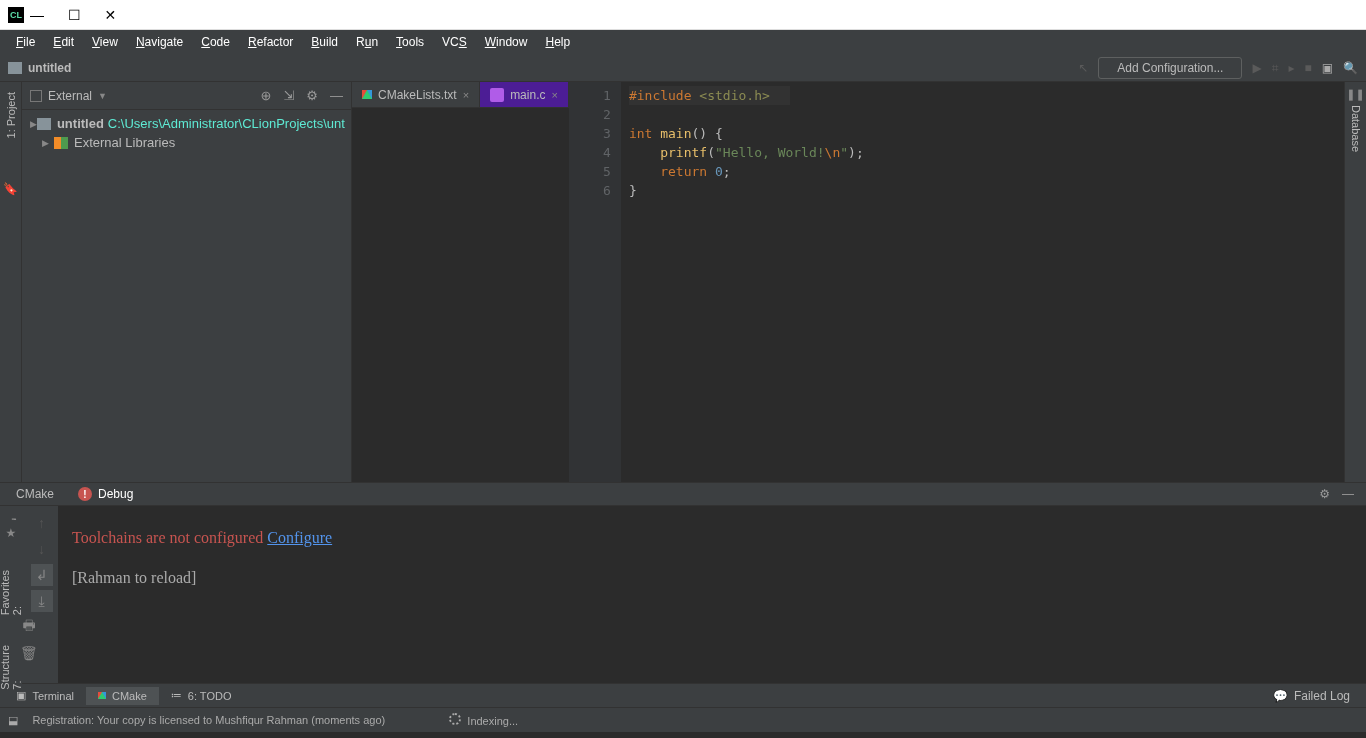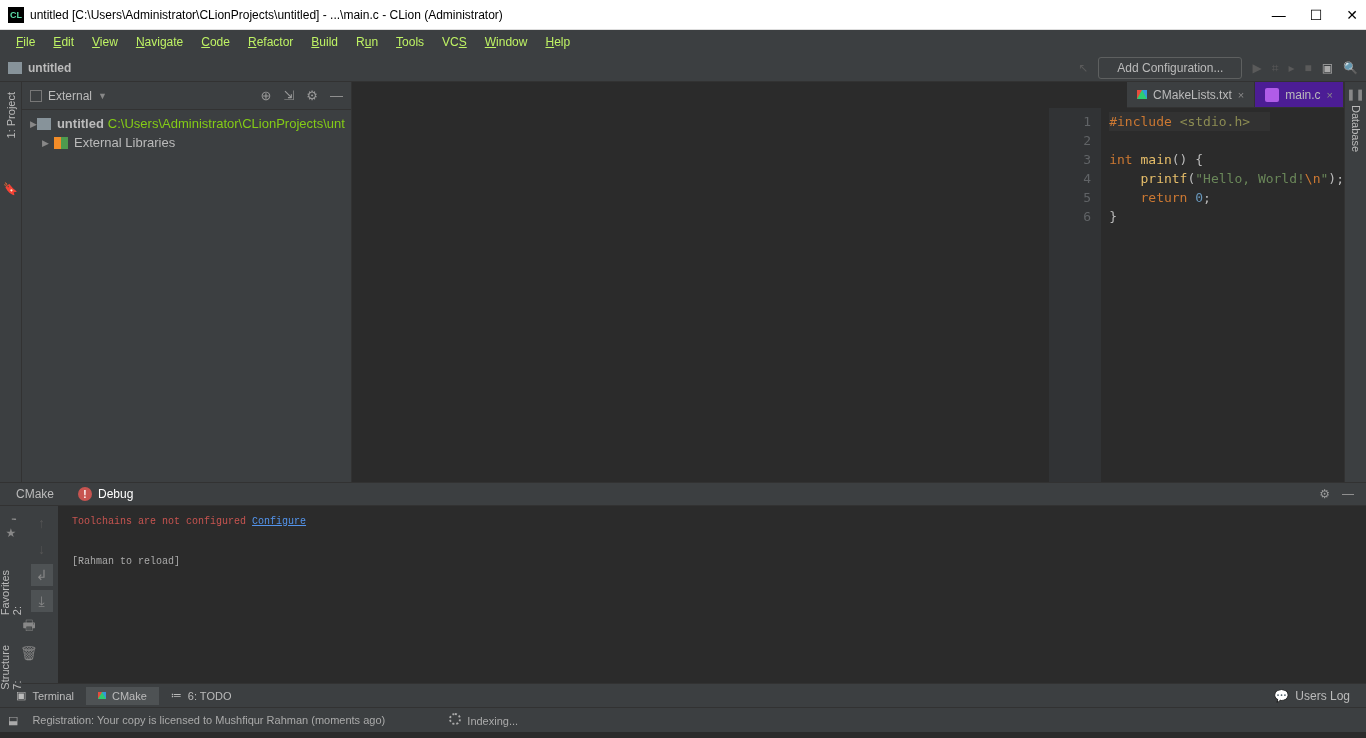--- a/index.html
+++ b/index.html
@@ -2,21 +2,21 @@
 <html><head>
 <meta charset="utf-8">
 <style>
 * { margin: 0; padding: 0; box-sizing: border-box; }
 body { font-family: "Segoe UI", Arial, sans-serif; font-size: 12px; background: #2b2b2b; color: #bbb; overflow: hidden; width: 1366px; height: 738px; }
 .titlebar { height: 30px; background: #fff; color: #000; display: flex; align-items: center; padding: 0 8px; border-bottom: 1px solid #ddd; }
 .titlebar .app-icon { width: 16px; height: 16px; background: #000; color: #5cdca8; font-size: 9px; display: flex; align-items: center; justify-content: center; margin-right: 6px; font-weight: bold; }
 .titlebar .title { flex: 1; font-size: 12px; }
 .titlebar .win-controls { display: flex; gap: 24px; font-size: 14px; }
 .titlebar .win-controls span { cursor: pointer; }
-.menubar { height: 24px; background: #3c3f41; display: flex; align-items: center; padding: 0 8px; gap: 2px; color: #bef264; }
+.menubar { height: 24px; background: #3c3f41; display: flex; align-items: center; padding: 0 8px; gap: 2px; color: #ffffff; }
 .menubar .menu-item { padding: 2px 8px; cursor: pointer; }
 .menubar .menu-item u { text-decoration: underline; }
 .navbar { height: 28px; background: #3c3f41; display: flex; align-items: center; padding: 0 8px; border-bottom: 1px solid #323232; }
 .navbar .folder-icon { width: 14px; height: 12px; background: #87939a; margin-right: 6px; }
 .navbar .crumb { color: #bbb; font-weight: bold; }
 .navbar .right { margin-left: auto; display: flex; align-items: center; gap: 10px; }
 .navbar .config-btn { border: 1px solid #5e6060; padding: 3px 18px; color: #bbb; cursor: pointer; border-radius: 3px; }
 .navbar .tool-icon { color: #5a5a5a; font-size: 12px; cursor: pointer; }
 .main { display: flex; height: 400px; }
 .left-gutter { width: 22px; background: #3c3f41; border-right: 1px solid #323232; display: flex; flex-direction: column; align-items: center; padding-top: 6px; gap: 40px; }
@@ -29,22 +29,22 @@
 .project-header .title { display: flex; align-items: center; gap: 6px; cursor: pointer; }
 .project-header .icons-right { margin-left: auto; display: flex; gap: 12px; color: #9a9a9a; }
 .project-header .icons-right span { cursor: pointer; font-size: 13px; }
 .project-tree { flex: 1; padding: 4px 0; overflow: hidden; font-size: 13px; }
 .tree-row { display: flex; align-items: center; padding: 2px 8px; cursor: pointer; white-space: nowrap; overflow: hidden; }
 .tree-row .arrow { width: 12px; font-size: 9px; color: #888; }
 .tree-row .ticon { width: 14px; height: 12px; margin-right: 6px; flex-shrink: 0; }
 .tree-row .folder { background: #87939a; }
 .tree-row .lib { background: linear-gradient(90deg,#f28c28 50%,#4e9a4e 50%); }
 .tree-row .scratch { background: #4e9a4e; border-radius: 50%; width: 12px; height: 12px; }
-.tree-row .path { color: #84cc16; margin-left: 4px; }
-.editor-area { flex: 1; background: #2b2b2b; display: flex; flex-direction: column; align-items: flex-end; }
+.tree-row .path { color: #5eead4; margin-left: 4px; }
+.editor-area { flex: 1; background: #2b2b2b; display: flex; flex-direction: row; }
 .tabs { height: 26px; background: #3c3f41; display: flex; align-items: stretch; border-bottom: 1px solid #323232; }
 .tab { display: flex; align-items: center; padding: 0 10px; gap: 6px; border-right: 1px solid #323232; cursor: pointer; font-size: 12px; }
 .tab.active { background: #4c1d95; }
 .tab .close { color: #888; font-size: 11px; }
 .tab .cmake-icon { width: 0; height: 0; border-left: 5px solid #e74c3c; border-right: 5px solid #3498db; border-bottom: 9px solid #2ecc71; }
 .tab .c-icon { width: 14px; height: 14px; background: #b05ce8; border-radius: 2px; }
 .editor-body { flex: 1; display: flex; font-family: Consolas, monospace; font-size: 13px; }
 .gutter { width: 52px; background: #313335; color: #606366; text-align: right; padding: 4px 10px 0 0; line-height: 19px; }
 .code { flex: 1; padding: 4px 0 17px 8px; line-height: 19px; white-space: pre; }
 .code .kw { color: #cc7832; }
@@ -57,41 +57,40 @@
 .tool-tabs { height: 24px; background: #3c3f41; display: flex; align-items: center; padding: 0 4px; border-top: 1px solid #323232; border-bottom: 1px solid #323232; }
 .tool-tabs .ttab { padding: 3px 12px; cursor: pointer; display: flex; align-items: center; gap: 6px; font-size: 12px; }
 .tool-tabs .ttab.active { color: #fff; }
 .tool-tabs .err-icon { width: 14px; height: 14px; border-radius: 50%; background: #c75450; color: #fff; font-size: 10px; display: flex; align-items: center; justify-content: center; font-weight: bold; }
 .tool-tabs .right { margin-left: auto; display: flex; gap: 12px; color: #9a9a9a; padding-right: 8px; }
 .tool-tabs .right span { cursor: pointer; }
 .tool-panel { height: 178px; background: #2b2b2b; display: flex; border-bottom: 1px solid #323232; }
 .tool-sidebar { width: 58px; background: #3c3f41; display: flex; flex-direction: column; padding: 6px 4px; gap: 4px; }
 .tool-sidebar .trow { display: flex; justify-content: space-around; }
 .tool-sidebar .tbtn { width: 22px; height: 22px; display: flex; align-items: center; justify-content: center; color: #888; cursor: pointer; font-size: 14px; }
-.tool-output { flex: 1; padding: 6px 14px; font-family: Liberation Mono, monospace; font-size: 10px; color: #aaa; line-height: 20px; }
+.tool-output { flex: 1; padding: 22px 14px; font-family: Liberation Serif, serif; font-size: 16px; color: #aaa; line-height: 20px; }
 .tool-output .err { color: #c75450; }
 .tool-output .link { color: #5394ec; text-decoration: underline; cursor: pointer; }
 .bottom-tabs { height: 24px; background: #3c3f41; display: flex; align-items: center; padding: 0 4px; border-bottom: 1px solid #323232; }
 .bottom-tabs .btab { padding: 3px 12px; cursor: pointer; display: flex; align-items: center; gap: 6px; font-size: 11px; }
 .bottom-tabs .btab.active { background: #4e5254; }
 .bottom-tabs .cmake-icon-s { width: 0; height: 0; border-left: 4px solid #e74c3c; border-right: 4px solid #3498db; border-bottom: 7px solid #2ecc71; }
 .bottom-tabs .right { margin-left: auto; padding: 3px 12px; cursor: pointer; display: flex; align-items: center; gap: 6px; }
 .statusbar { height: 24px; background: #3c3f41; display: flex; align-items: center; padding: 0 8px; color: #aaa; font-size: 11px; gap: 14px; }
 .statusbar .sep { width: 1px; height: 16px; background: #555; }
 .statusbar .right-group { margin-left: auto; display: flex; align-items: center; gap: 14px; }
 .statusbar .spinner { width: 12px; height: 12px; border: 2px dotted #aaa; border-radius: 50%; display: inline-block; }
 .left-favorites { position: absolute; left: 0; top: 520px; width: 22px; display: flex; flex-direction: column; align-items: center; gap: 30px; background: #3c3f41; padding: 6px 0 40px 0; height: 172px; }
 .left-favorites .vtab { writing-mode: vertical-lr; transform: rotate(180deg); font-size: 11px; color: #bbb; cursor: pointer; }
 </style>
 </head>
 <body>
 
 <div class="titlebar">
   <div class="app-icon">CL</div>
-  <div class="title">untitled [C:\Users\Administrator\CLionProjects\untitled] - ...\main.c - CLion (Administrator)</div>
   <div class="win-controls">
     <span>—</span>
     <span>☐</span>
     <span>✕</span>
   </div>
 </div>
 
 <div class="menubar">
   <span class="menu-item"><u>F</u>ile</span>
   <span class="menu-item"><u>E</u>dit</span>
@@ -252,21 +251,21 @@
   <div class="btab active">
     <span class="cmake-icon-s"></span>
     <span>CMake</span>
   </div>
   <div class="btab">
     <span>≔</span>
     <span>6: TODO</span>
   </div>
   <div class="right">
     <span>💬</span>
-    <span>Users Log</span>
+    <span>Failed Log</span>
   </div>
 </div>
 
 <div class="statusbar">
   <span>⬓</span>
   <span>Registration: Your copy is licensed to Mushfiqur Rahman (moments ago)</span>
   <span style="margin-left:50px"><span class="spinner"></span>&nbsp;&nbsp;<span>Indexing...</span></span>
 </div>
 
 </body></html>

